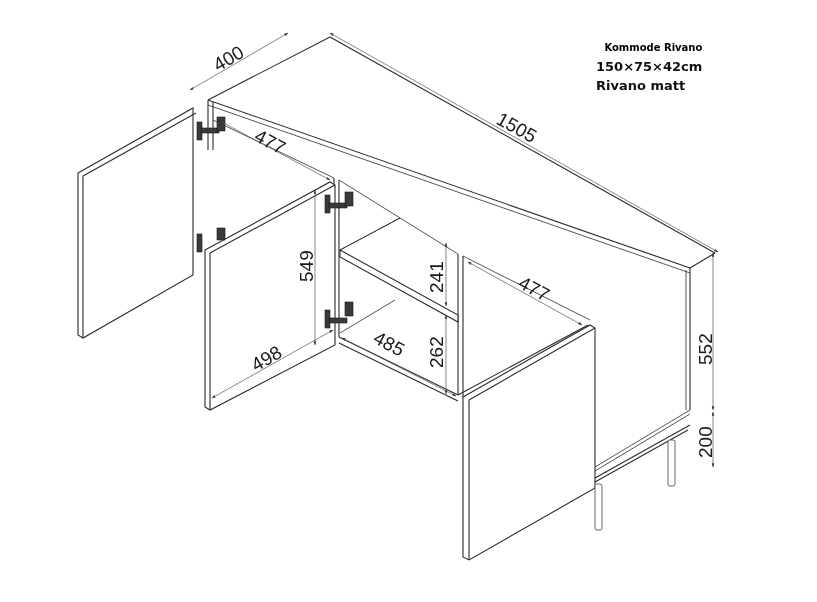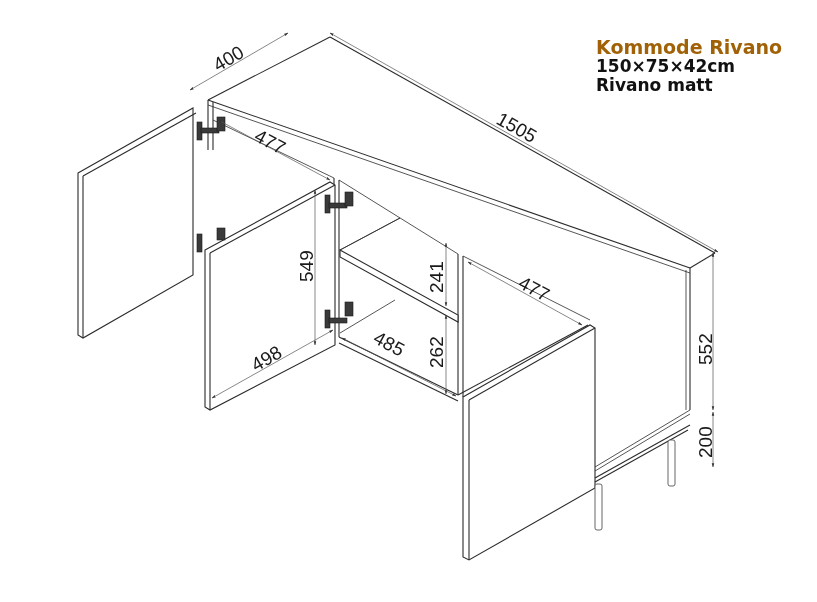--- a/index.html
+++ b/index.html
@@ -1,20 +1,20 @@
 <!DOCTYPE html>
 <html><head>
   <meta charset="utf-8">
   <style>
     html, body { margin: 0; padding: 0; background: #ffffff; }
     body { width: 817px; height: 602px; position: relative; overflow: hidden; font-family: "Liberation Sans", sans-serif; }
     #drawing { position: absolute; left: 0; top: 0; }
     .info { position: absolute; left: 596px; top: 38px; line-height: 19px; font-family: "DejaVu Sans", sans-serif; font-weight: bold; }
-    .info .title { color: #a16207; font-size: 19px; }
-    .info .line { color: #111111; font-size: 17px; }
+    .info .title { color: #000000; font-size: 10px; text-align: right; }
+    .info .line { color: #111111; font-size: 13px; }
     .dim { font-family: "Liberation Sans", sans-serif; font-size: 19px; fill: #1a1a1a; }
     .edge { stroke: #2b2b2b; stroke-width: 1.1; fill: none; }
     .edge-l { stroke: #2b2b2b; stroke-width: 0.8; fill: none; }
     .panel { stroke: #2b2b2b; stroke-width: 1.1; fill: #ffffff; }
     .dimline { stroke: #555555; stroke-width: 0.7; fill: none; }
     .leg { stroke: #555555; stroke-width: 0.9; fill: #ffffff; }
     .hinge { fill: #3a3a3a; stroke: #1a1a1a; stroke-width: 0.6; }
   </style>
 </head>
 <body>

